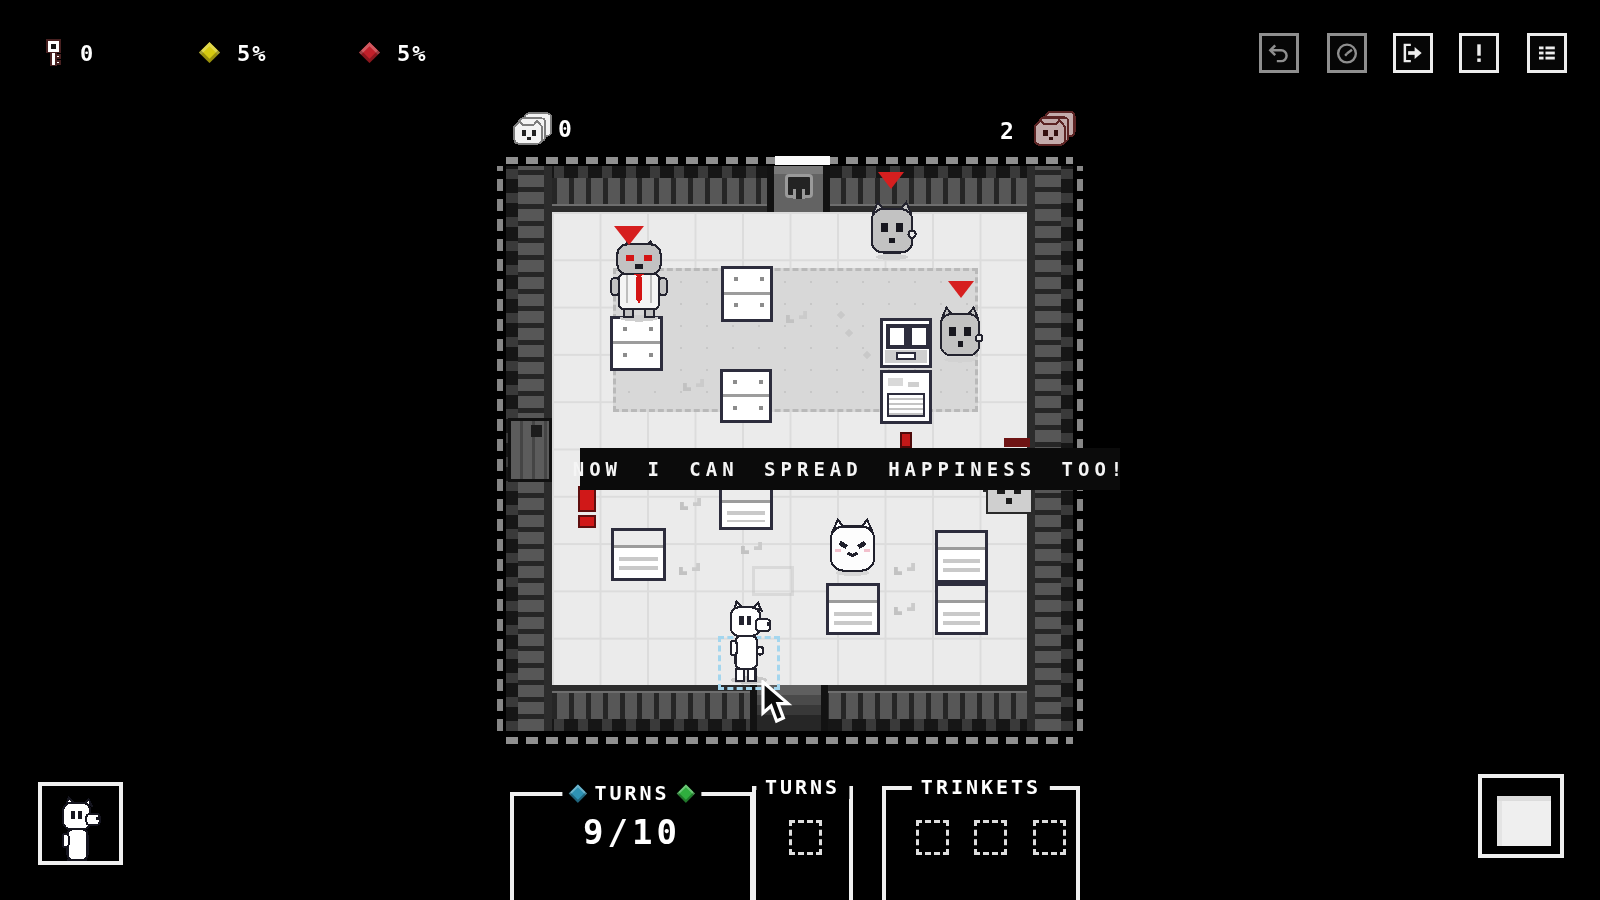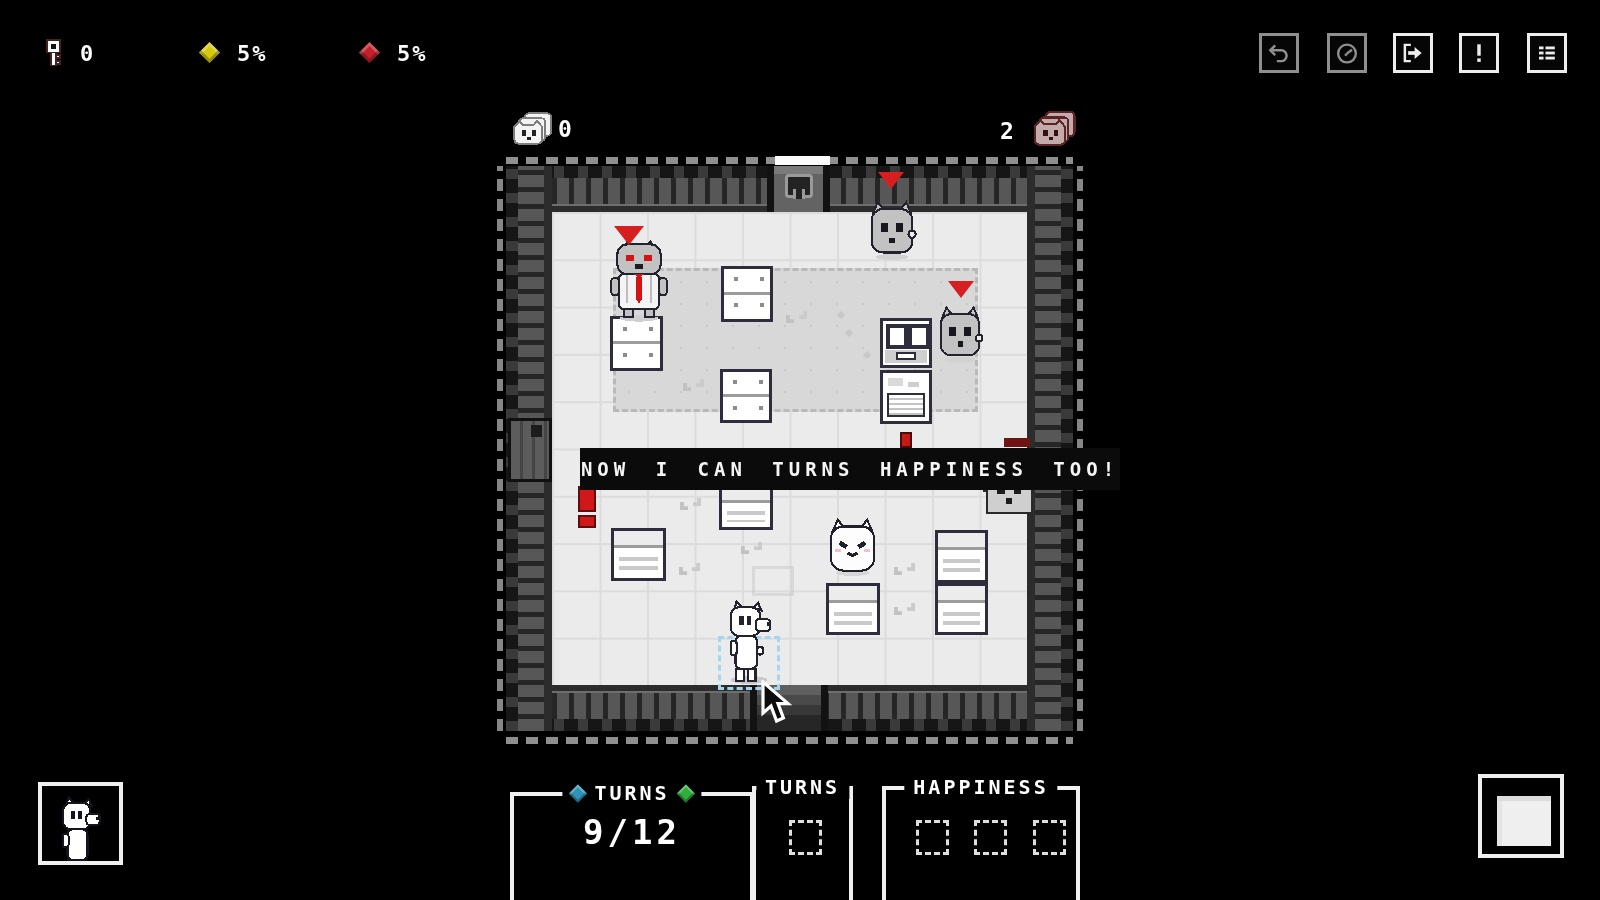--- a/index.html
+++ b/index.html
@@ -417,21 +417,21 @@
         <rect x="3.3" y="17.2" width="1.9" height="3"></rect>
         <rect x="6.2" y="17.2" width="1.9" height="3"></rect>
       </g>
       <rect x="4.1" y="4" width="1.05" height="2.3" fill="#23232f"></rect>
       <rect x="5.9" y="4" width="1.05" height="2.3" fill="#23232f"></rect>
       <rect x="10.9" y="5.6" width="0.9" height="0.9" fill="#23232f"></rect>
     </svg>
   </div>
 
   <div class="abs banner">
-    <span>NOW I CAN TURNS HAPPINESS TOO!</span>
+    <span>NOW I CAN SPREAD HAPPINESS TOO!</span>
   </div>
 
   <div class="abs" style="left:757px;top:680px;z-index:100;">
     <svg width="36" height="46" viewBox="0 0 18 23">
       <polygon points="3,1 3,16.5 7,13 9.8,20.5 13.2,19 10.5,11.8 15.5,11.8" fill="#0c0c0c" stroke="#ffffff" stroke-width="1.6"></polygon>
     </svg>
   </div>
 
   <div class="abs pbox" style="left:38px;top:782px;width:85px;height:83px;">
     <div class="abs" style="left:14px;top:8px;">
@@ -452,33 +452,33 @@
       </svg>
     </div>
   </div>
 
   <div class="abs panel" style="left:510px;top:792px;width:244px;height:114px;">
     <div class="ptitle">
       <span class="tdia" style="background:#2e93b5;"></span>
       <span>TURNS</span>
       <span class="tdia" style="background:#2fae3e;"></span>
     </div>
-    <div class="turns-val">9/12</div>
+    <div class="turns-val">9/10</div>
   </div>
 
   <div class="abs panel" style="left:752px;top:786px;width:101px;height:114px;">
     <div class="ptitle">
       <span>TURNS</span>
     </div>
     <div class="slot" style="left:33px;top:30px;"></div>
   </div>
 
   <div class="abs panel" style="left:882px;top:786px;width:198px;height:114px;">
     <div class="ptitle">
-      <span>HAPPINESS</span>
+      <span>TRINKETS</span>
     </div>
     <div class="slot" style="left:30px;top:30px;"></div>
     <div class="slot" style="left:88px;top:30px;"></div>
     <div class="slot" style="left:147px;top:30px;"></div>
   </div>
 
   <div class="abs pbox" style="left:1478px;top:774px;width:86px;height:84px;">
     <div class="mini"></div>
   </div>
 

